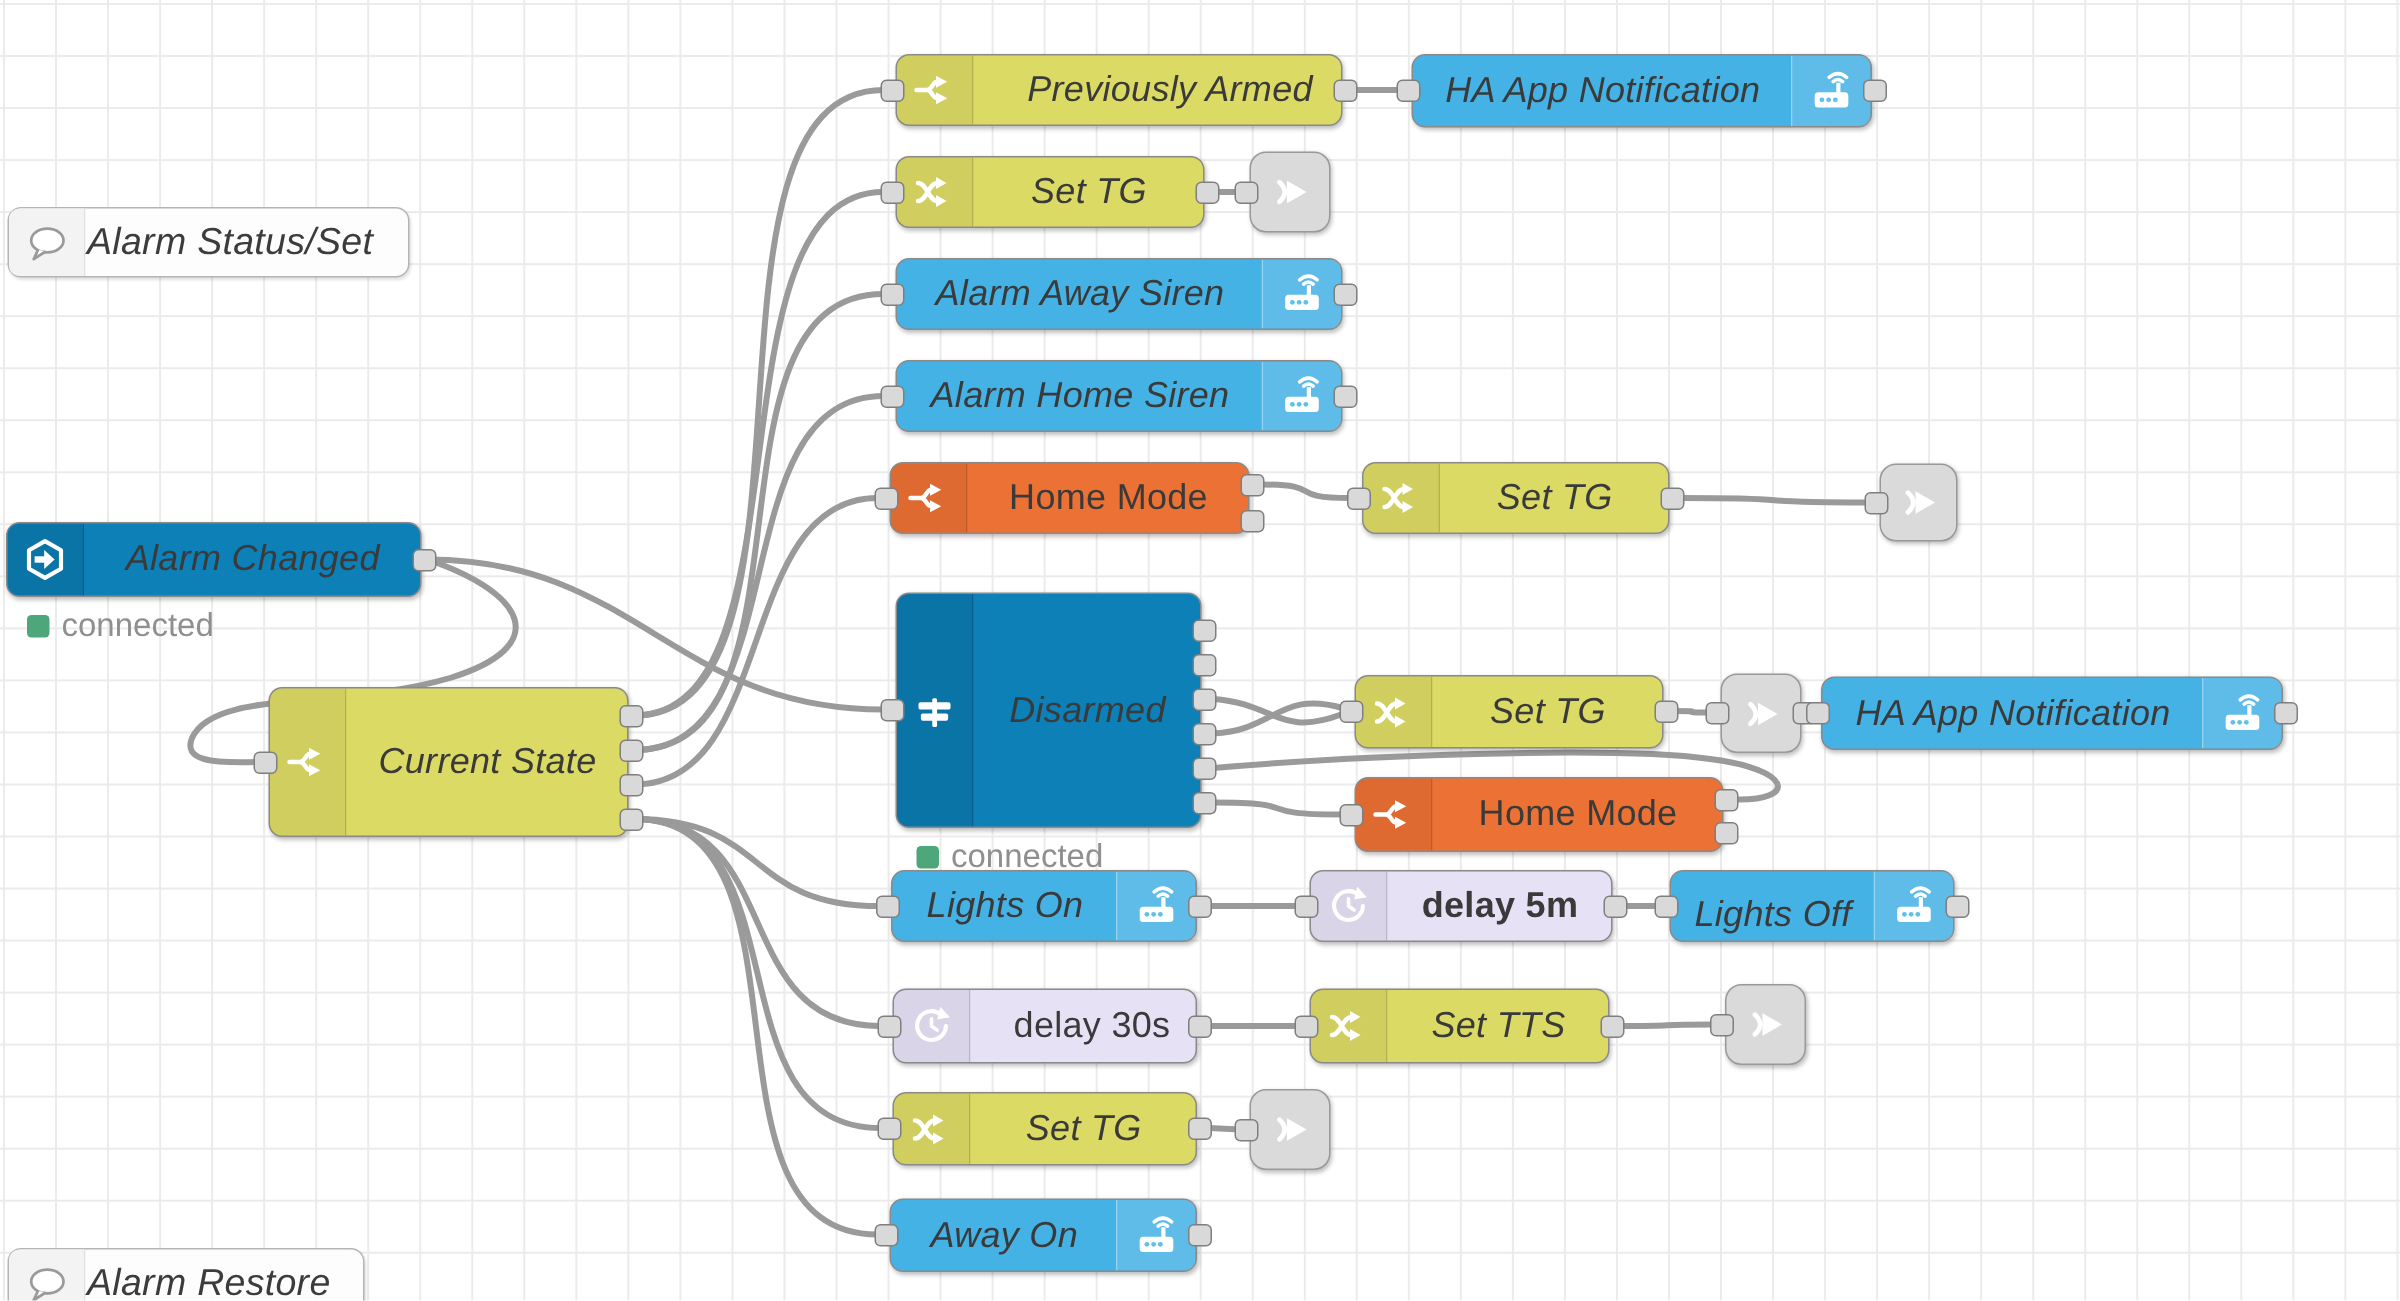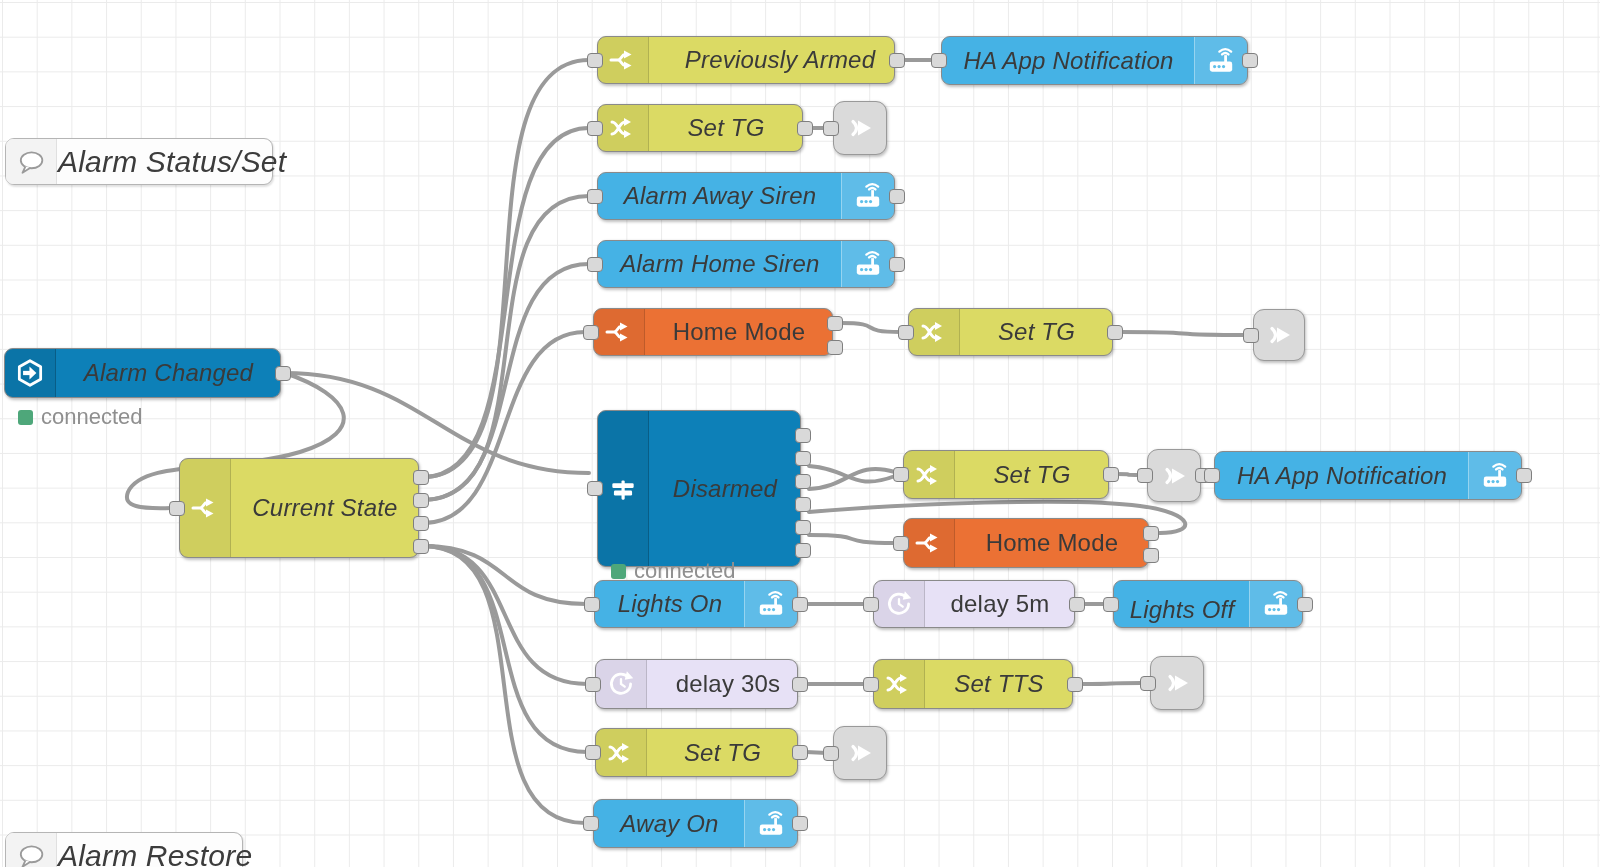--- a/index.html
+++ b/index.html
@@ -36,21 +36,21 @@
   .icon-left{left:0;width:50px;background:rgba(0,0,0,.055);border-right:1.5px solid rgba(0,0,0,.14);border-radius:7px 0 0 7px;}
   .t-ha-dark .icon-left{background:rgba(0,0,0,.09);border-right-color:rgba(0,0,0,.2);}
   .t-comment .icon-left{background:#f3f3f3;border-right-color:#e0e0e0;}
   .icon-right{right:0;width:52px;background:rgba(255,255,255,.14);border-left:1.5px solid rgba(255,255,255,.35);border-radius:0 7px 7px 0;}
   .iconbox svg{position:absolute;left:50%;top:50%;transform:translate(-50%,-50%);}
   .nlabel{
     position:absolute;top:0;bottom:0;display:flex;align-items:center;justify-content:center;
     font-size:24px;color:#3a3a3a;white-space:nowrap;letter-spacing:.2px;
   }
   .nlabel.italic{font-style:italic;}
-  .t-comment .nlabel{justify-content:flex-start;font-size:30px;color:#3c3c3c;}
+  .t-comment .nlabel{justify-content:flex-start;font-size:25px;color:#3c3c3c;}
   .port{
     position:absolute;width:16px;height:15px;box-sizing:border-box;
     background:#d9d9d9;border:1.5px solid #7f7f7f;border-radius:4px;
     pointer-events:auto;
   }
   .status{
     position:absolute;display:flex;align-items:center;gap:8px;z-index:2;pointer-events:none;
   }
   .status .dot{width:15px;height:15px;border-radius:3px;background:#4ea77a;}
   .status .stxt{font-size:22px;color:#8f8f8f;text-align:center;}
@@ -235,21 +235,21 @@
       </div>
       <div class="node t-link" style="left: 1253px; top: 309px; width: 52px; height: 52px; --nc: #dadada;">
         <div class="iconbox" style="left: 0px; right: 0px;">
           <svg width="30" height="30" viewBox="0 0 30 30">
             <path d="M8 8.5 Q15 15 8 21.5" stroke="#fff" stroke-width="3.2" fill="none" stroke-linecap="round"></path>
             <path d="M13 7.5 L26 15 L13 22.5 Z" fill="#fff"></path>
           </svg>
         </div>
         <div class="port" style="left: -11px; top: 18px;"></div>
       </div>
-      <div class="node t-ha-dark" style="left: 597px; top: 410px; width: 204px; height: 157px; --nc: #0d80b8;">
+      <div class="node t-ha-dark" style="left: 597px; top: 395px; width: 204px; height: 157px; --nc: #0d80b8;">
         <div class="iconbox icon-left">
           <svg width="32" height="32" viewBox="0 0 30 30">
             <rect x="13.6" y="7" width="3" height="18" rx="1" fill="#fff"></rect>
             <rect x="5" y="9.5" width="20" height="4.6" rx="1.2" fill="#fff"></rect>
             <rect x="6.5" y="16.5" width="17" height="4.6" rx="1.2" fill="#fff"></rect>
           </svg>
         </div>
         <div class="nlabel italic" style="left: 52px; right: 0px;">Disarmed</div>
         <div class="port" style="left: -11px; top: 70px;"></div>
         <div class="port" style="left: 197px; top: 17px;"></div>
@@ -323,21 +323,21 @@
             <rect x="4.5" y="15.5" width="21" height="9.5" rx="2.2" fill="#fff"></rect>
             <circle cx="9" cy="20.2" r="1.5" fill="var(--nc,#45b2e5)"></circle>
             <circle cx="13.2" cy="20.2" r="1.5" fill="var(--nc,#45b2e5)"></circle>
             <circle cx="17.4" cy="20.2" r="1.5" fill="var(--nc,#45b2e5)"></circle>
           </svg>
         </div>
         <div class="nlabel italic" style="left: 0px; right: 52px;">Lights On</div>
         <div class="port" style="left: -11px; top: 16px;"></div>
         <div class="port" style="left: 197px; top: 16px;"></div>
       </div>
-      <div class="node t-delay" style="left: 873px; top: 580px; width: 202px; height: 48px; --nc: #ded8ef;">
+      <div class="node t-delay" style="left: 873px; top: 580px; width: 202px; height: 48px; font-weight: bold; --nc: #ded8ef;">
         <div class="iconbox icon-left">
           <svg width="32" height="32" viewBox="0 0 30 30">
             <path d="M21.5 8.5 A9 9 0 1 0 24 15" stroke="#fff" stroke-width="2.6" fill="none" stroke-linecap="round"></path>
             <path d="M20.5 3 L26.5 9.5 L18.5 11 Z" fill="#fff"></path>
             <path d="M15 10.5 L15 15 L18.5 17.5" stroke="#fff" stroke-width="2.2" fill="none" stroke-linecap="round"></path>
           </svg>
         </div>
         <div class="nlabel" style="left: 52px; right: 0px;">delay 5m</div>
         <div class="port" style="left: -11px; top: 16px;"></div>
         <div class="port" style="left: 195px; top: 16px;"></div>

